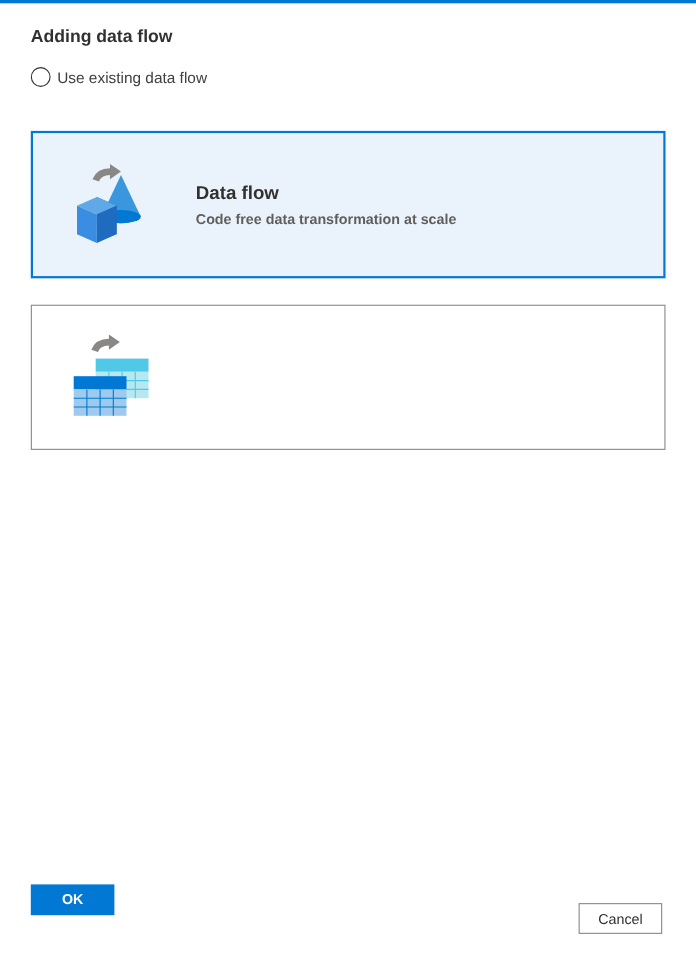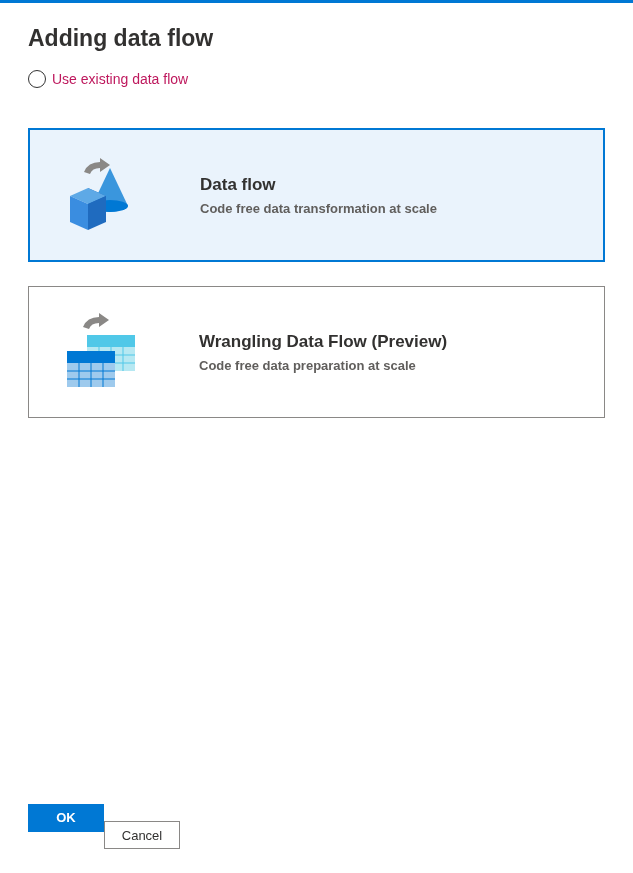--- a/index.html
+++ b/index.html
@@ -12,37 +12,37 @@
       background: #fff;
       width: 633px;
       height: 873px;
       position: relative;
       border-top: 3px solid #0078d4;
     }
     .header {
       padding: 22px 28px 18px 28px;
     }
     .header-title {
-      font-size: 23px;
+      font-size: 16px;
       font-weight: 600;
       color: #323130;
     }
     .radio-row {
       padding: 0 28px;
       display: flex;
       gap: 18px;
       align-items: center;
     }
     .radio-option {
       display: flex;
       align-items: center;
       gap: 6px;
       cursor: pointer;
       font-size: 14px;
-      color: #be185d;
+      color: #404040;
       justify-content: flex-end;
     }
     .radio-circle {
       width: 18px;
       height: 18px;
       border-radius: 50%;
       border: 1px solid #333;
       display: flex;
       align-items: center;
       justify-content: center;
@@ -81,41 +81,41 @@
       height: 78px;
       flex-shrink: 0;
       display: flex;
       align-items: center;
       justify-content: center;
     }
     .card-text {
       display: flex;
       flex-direction: column;
       gap: 6px;
-      margin-left: 22px;
     }
     .card-title {
       font-size: 17px;
       font-weight: 600;
       color: #323130;
     }
     .card-desc {
       font-size: 13px;
       color: #605e5c;
       font-weight: bold;
     }
     .footer {
       position: absolute;
       bottom: 0;
       left: 0;
-      right: 15px;
+      right: 3px;
       padding: 16px 28px 24px 28px;
       display: flex;
-      justify-content: flex-start;
-      align-items: center;
+      justify-content: space-between;
+      align-items: center;
+      gap: 20px;
     }
     .btn {
       min-width: 76px;
       height: 28px;
       font-size: 13px;
       font-family: inherit;
       cursor: pointer;
       border: none;
       display: flex;
       align-items: center;
@@ -194,24 +194,20 @@
           <rect x="8" y="38" width="48" height="12" fill="#0078d4"></rect>
           <rect x="8" y="50" width="48" height="24" fill="#9ecaed"></rect>
           <line x1="8" y1="58" x2="56" y2="58" stroke="#0078d4" stroke-width="1"></line>
           <line x1="8" y1="66" x2="56" y2="66" stroke="#0078d4" stroke-width="1"></line>
           <line x1="20" y1="50" x2="20" y2="74" stroke="#0078d4" stroke-width="1"></line>
           <line x1="32" y1="50" x2="32" y2="74" stroke="#0078d4" stroke-width="1"></line>
           <line x1="44" y1="50" x2="44" y2="74" stroke="#0078d4" stroke-width="1"></line>
         </g>
       </svg>
     </div>
-    <div class="card-text">
-      <div class="card-title">Wrangling Data Flow (Preview)</div>
-      <div class="card-desc">Code free data preparation at scale</div>
-    </div>
   </div>
 
 </div>
 
 <div class="footer">
   <button class="btn btn-primary">OK</button>
   <button class="btn btn-secondary">Cancel</button>
 </div>
 
 </body></html>

